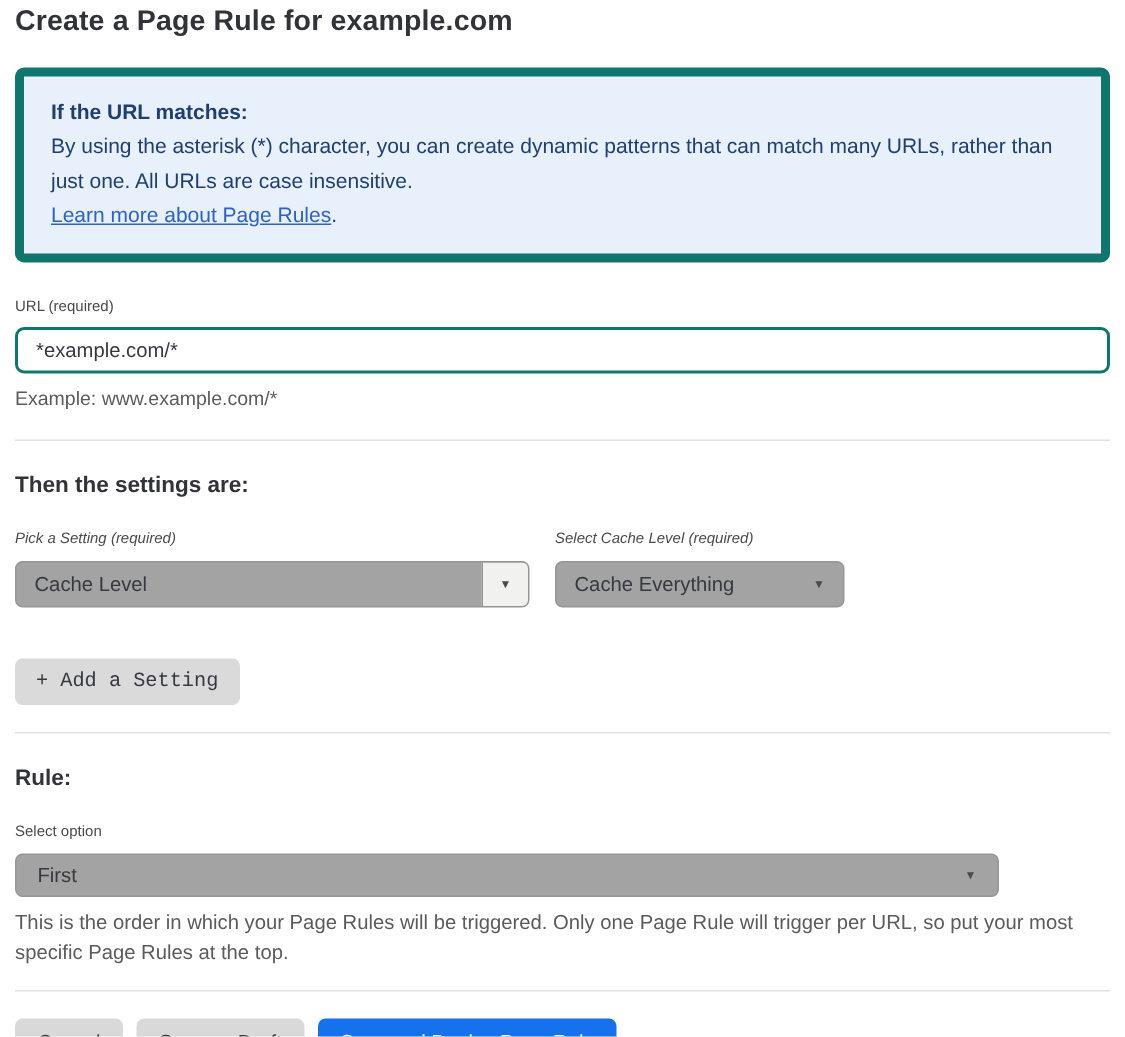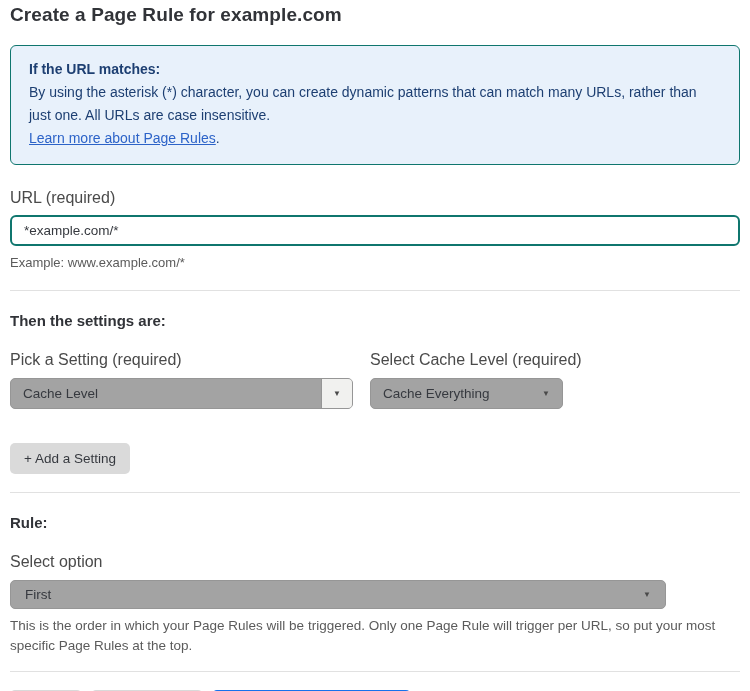--- a/index.html
+++ b/index.html
@@ -17,36 +17,36 @@
     font-size: 19px;
     font-weight: bold;
     color: #313338;
     letter-spacing: .1px;
   }
 
   
   .info-box {
     margin-top: 19px;
     background: #e8f1fb;
-    border: 1px solid #0f766e;
+    border: 6px solid #0f766e;
     border-radius: 6px;
     padding: 12px 18px 14px 18px;
     color: #1d3f72;
     font-size: 14px;
     line-height: 23px;
   }
   .info-box .info-heading { font-weight: bold; }
   .info-box .info-link {
     color: #2c63c8;
     text-decoration: underline;
     cursor: pointer;
   }
 
   .field-label {
-    font-size: 16px;
+    font-size: 10px;
     color: #4a4a4a;
   }
   .url-label { margin-top: 24px; }
 
   .text-input {
     display: block;
     width: 730px;
     height: 31px;
     margin-top: 8px;
     border: 2px solid #0f766e;
@@ -76,21 +76,21 @@
     font-size: 15px;
     font-weight: bold;
     color: #313338;
   }
 
   .settings-row {
     display: flex;
     gap: 17px;
     align-items: flex-start;
   }
-  .settings-col .field-label { margin-top: 22px; }
+  .settings-col .field-label { margin-top: 22px; font-style: italic; }
 
   
   .select {
     margin-top: 9px;
     height: 31px;
     border: 1px solid #969696;
     border-radius: 5px;
     background: #a3a3a3;
     display: flex;
     align-items: center;
@@ -121,21 +121,21 @@
     border-radius: 5px;
     font-family: "Liberation Sans", "DejaVu Sans", sans-serif;
     font-size: 13.5px;
     color: #36393f;
     background: #d9d9d9;
     padding: 0 15px;
     height: 31px;
     line-height: 31px;
     cursor: pointer;
   }
-  .btn-add { margin-top: 34px; padding: 0 14px; background: #dadada; }
+  .btn-add { margin-top: 34px; padding: 0 14px; background: #dadada; font-family: Liberation Mono, monospace; }
 
   .order-help {
     margin-top: 7px;
     font-size: 13.5px;
     color: #5b5b5b;
     line-height: 20px;
     max-width: 715px;
   }
   .divider-footer { margin-top: 15px; }
 

